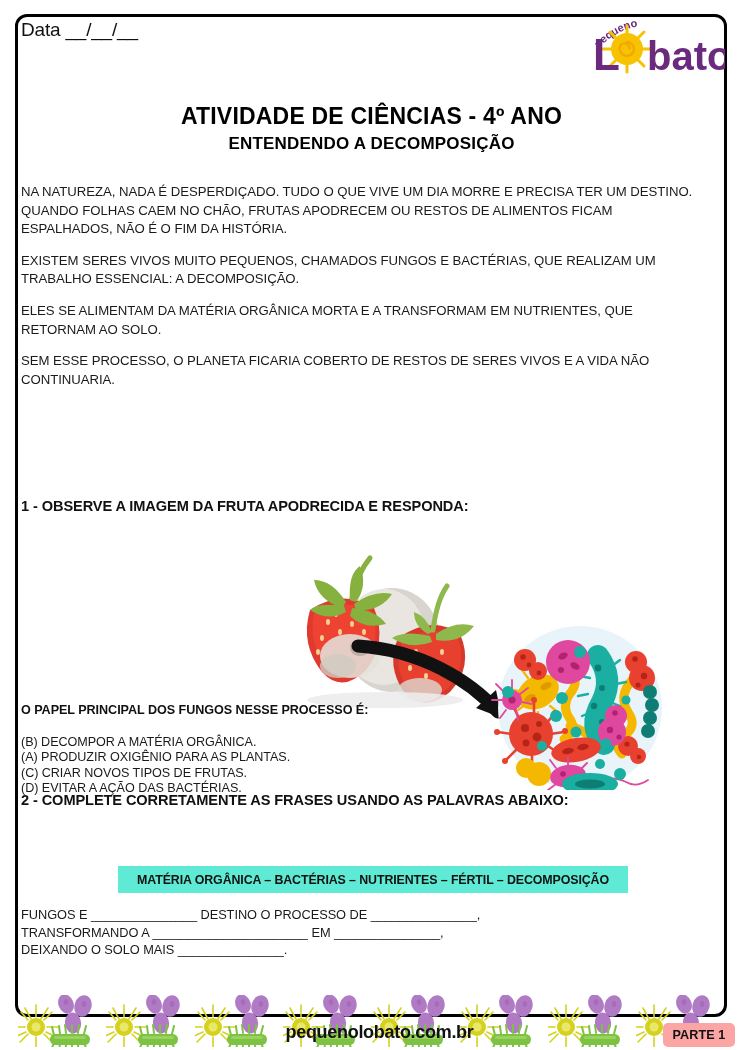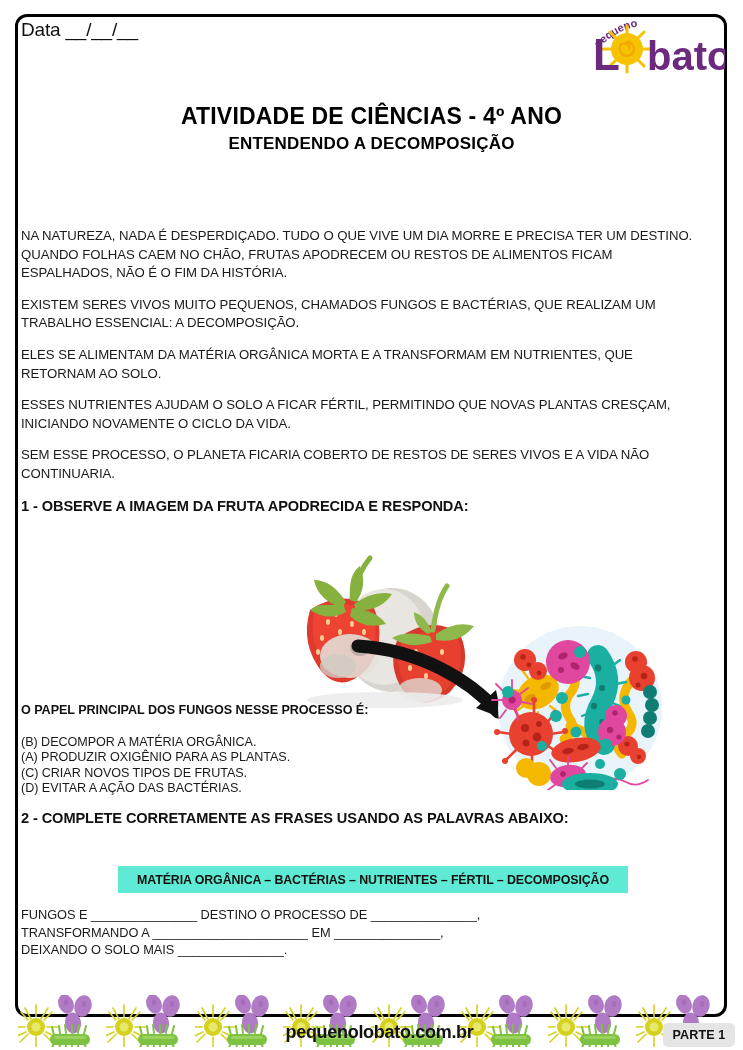--- a/index.html
+++ b/index.html
@@ -92,41 +92,40 @@
     letter-spacing: 0.2px;
     color: #000;
   }
 
   
   .body-text {
     position: absolute;
     left: 21px;
     top: 183px;
     width: 680px;
-    margin-top: 44px;
   }
   .para {
     font-size: 13.2px;
     line-height: 18.6px;
     letter-spacing: -0.05px;
     margin: 0 0 13px 0;
     color: #1a1a1a;
   }
 
   
   .q-heading {
     position: absolute;
     left: 21px;
     font-size: 14.6px;
     font-weight: bold;
     letter-spacing: -0.1px;
     color: #111;
   }
   #q1-heading { top: 498px; }
-  #q2-heading { top: 810px; text-align: right; }
+  #q2-heading { top: 792px; text-align: right; }
 
   
   .illus {
     position: absolute;
     left: 280px;
     top: 540px;
     width: 400px;
     height: 250px;
   }
 
@@ -193,21 +192,21 @@
   }
   .deco-unit { width: 88.25px; height: 52px; flex: 0 0 auto; }
 
   
   .parte-badge {
     position: absolute;
     right: 8px;
     bottom: 3px;
     width: 72px;
     height: 24px;
-    background: #e5e5e5;
+    background: #fca5a5;
     border-radius: 5px;
     display: flex;
     align-items: center;
     justify-content: center;
     font-size: 12.6px;
     font-weight: bold;
     color: #111;
     letter-spacing: 0.1px;
   }
 
@@ -262,21 +261,20 @@
   </svg>
 </div>
 
 <div class="title-main">ATIVIDADE DE CIÊNCIAS - 4º ANO</div>
 <div class="title-sub">ENTENDENDO A DECOMPOSIÇÃO</div>
 
 <div class="body-text">
   <p class="para">NA NATUREZA, NADA É DESPERDIÇADO. TUDO O QUE VIVE UM DIA MORRE E PRECISA TER UM DESTINO. QUANDO FOLHAS CAEM NO CHÃO, FRUTAS APODRECEM OU RESTOS DE ALIMENTOS FICAM ESPALHADOS, NÃO É O FIM DA HISTÓRIA.</p>
   <p class="para">EXISTEM SERES VIVOS MUITO PEQUENOS, CHAMADOS FUNGOS E BACTÉRIAS, QUE REALIZAM UM TRABALHO ESSENCIAL: A DECOMPOSIÇÃO.</p>
   <p class="para">ELES SE ALIMENTAM DA MATÉRIA ORGÂNICA MORTA E A TRANSFORMAM EM NUTRIENTES, QUE RETORNAM AO SOLO.</p>
-  <p class="para">ESSES NUTRIENTES AJUDAM O SOLO A FICAR FÉRTIL, PERMITINDO QUE NOVAS PLANTAS CRESÇAM, INICIANDO NOVAMENTE O CICLO DA VIDA.</p>
   <p class="para">SEM ESSE PROCESSO, O PLANETA FICARIA COBERTO DE RESTOS DE SERES VIVOS E A VIDA NÃO CONTINUARIA.</p>
 </div>
 
 <div class="q-heading" id="q1-heading">1 - OBSERVE A IMAGEM DA FRUTA APODRECIDA E RESPONDA:</div>
 
 <div class="illus">
   <svg viewBox="0 0 400 250" width="400" height="250">
 
     <g>
 

